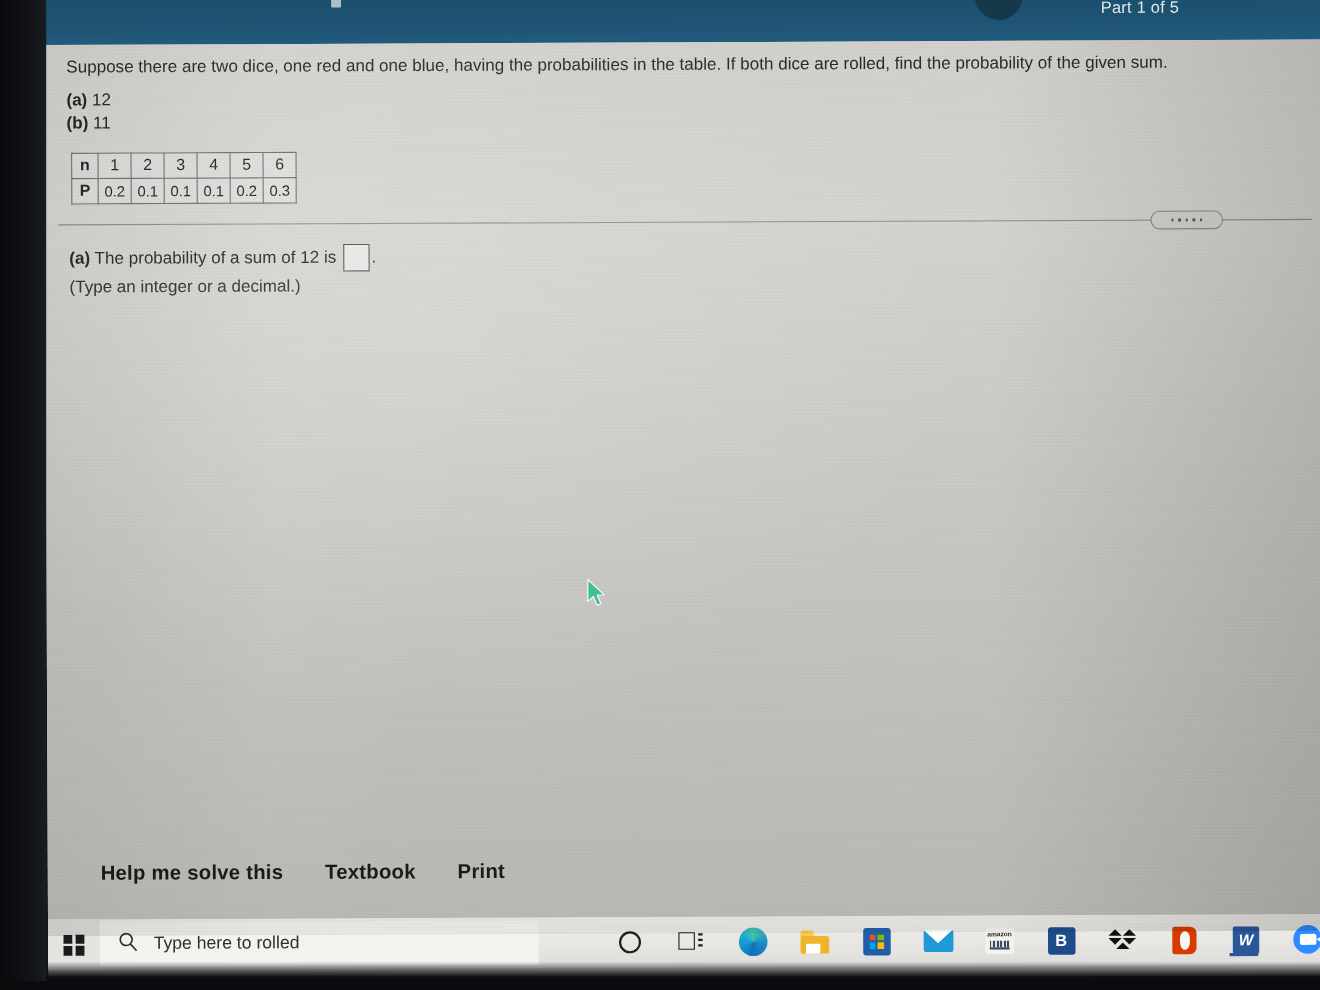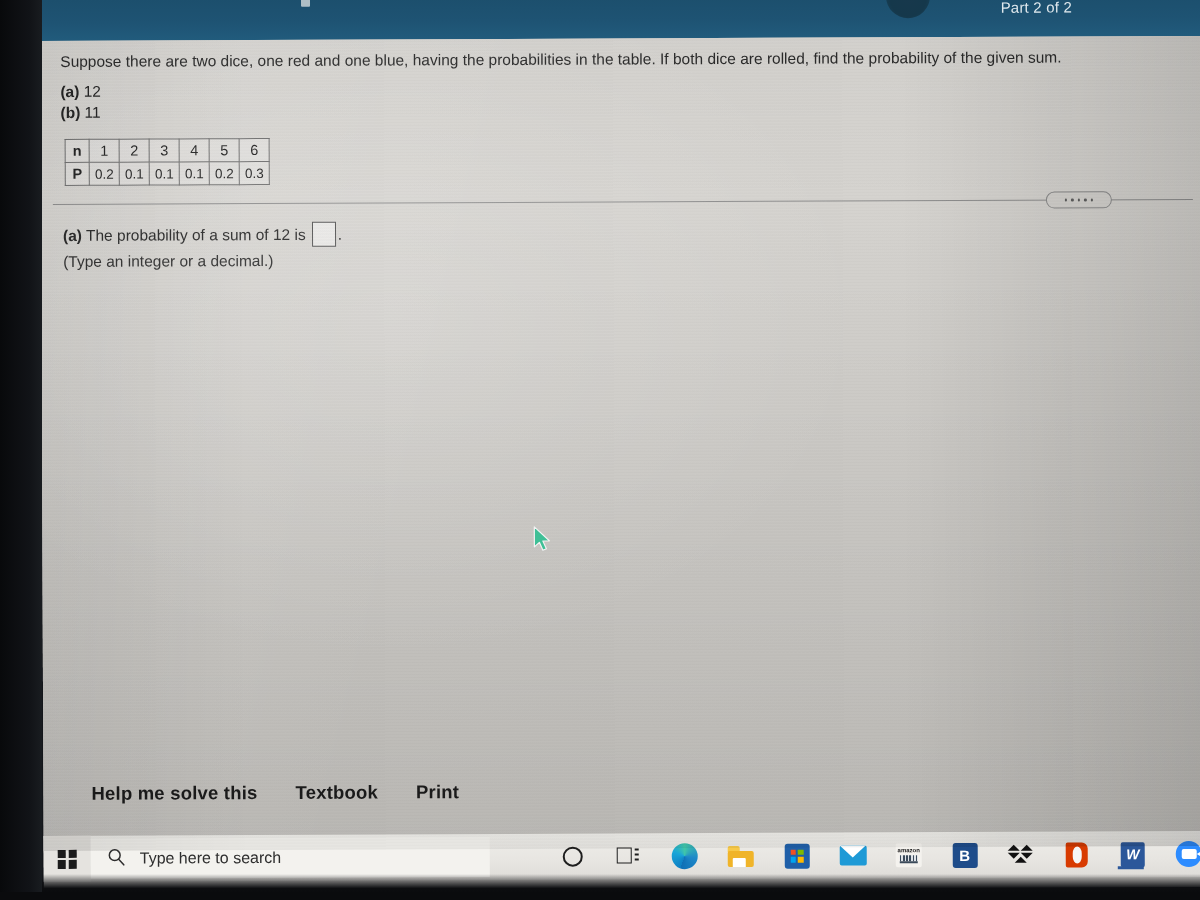--- a/index.html
+++ b/index.html
@@ -398,21 +398,21 @@
 </head>
 <body>
 
 <div id="photo">
 
   <div id="screen">
 
     <div class="app-header">
       <div class="header-tab-nub"></div>
       <div class="header-avatar"></div>
-      <div class="header-part">Part 2 of 2</div>
+      <div class="header-part">Part 1 of 5</div>
     </div>
 
     <div class="page">
 
       <div class="q-text">Suppose there are two dice, one red and one blue, having the probabilities in the table. If both dice are rolled, find the probability of the given sum.</div>
 
       <div class="part-list">
         <div class="part-line">
           <b>(a)</b>
           <span>12</span>
@@ -494,21 +494,21 @@
         </div>
       </div>
 
       <div class="search-box">
         <span class="search-icon">
           <svg width="19" height="19" viewBox="0 0 19 19" xmlns="http://www.w3.org/2000/svg">
             <circle cx="8" cy="7.5" r="5.4" fill="none" stroke="#2e2e2e" stroke-width="1.5"></circle>
             <line x1="11.9" y1="11.6" x2="17" y2="17.2" stroke="#2e2e2e" stroke-width="1.5" stroke-linecap="round"></line>
           </svg>
         </span>
-        <span class="search-ph">Type here to search</span>
+        <span class="search-ph">Type here to rolled</span>
       </div>
 
       <div class="tb-icons">
 
         <div class="tb-icon">
           <div class="ico-cortana"></div>
         </div>
 
         <div class="tb-icon">
           <div class="ico-taskview">

